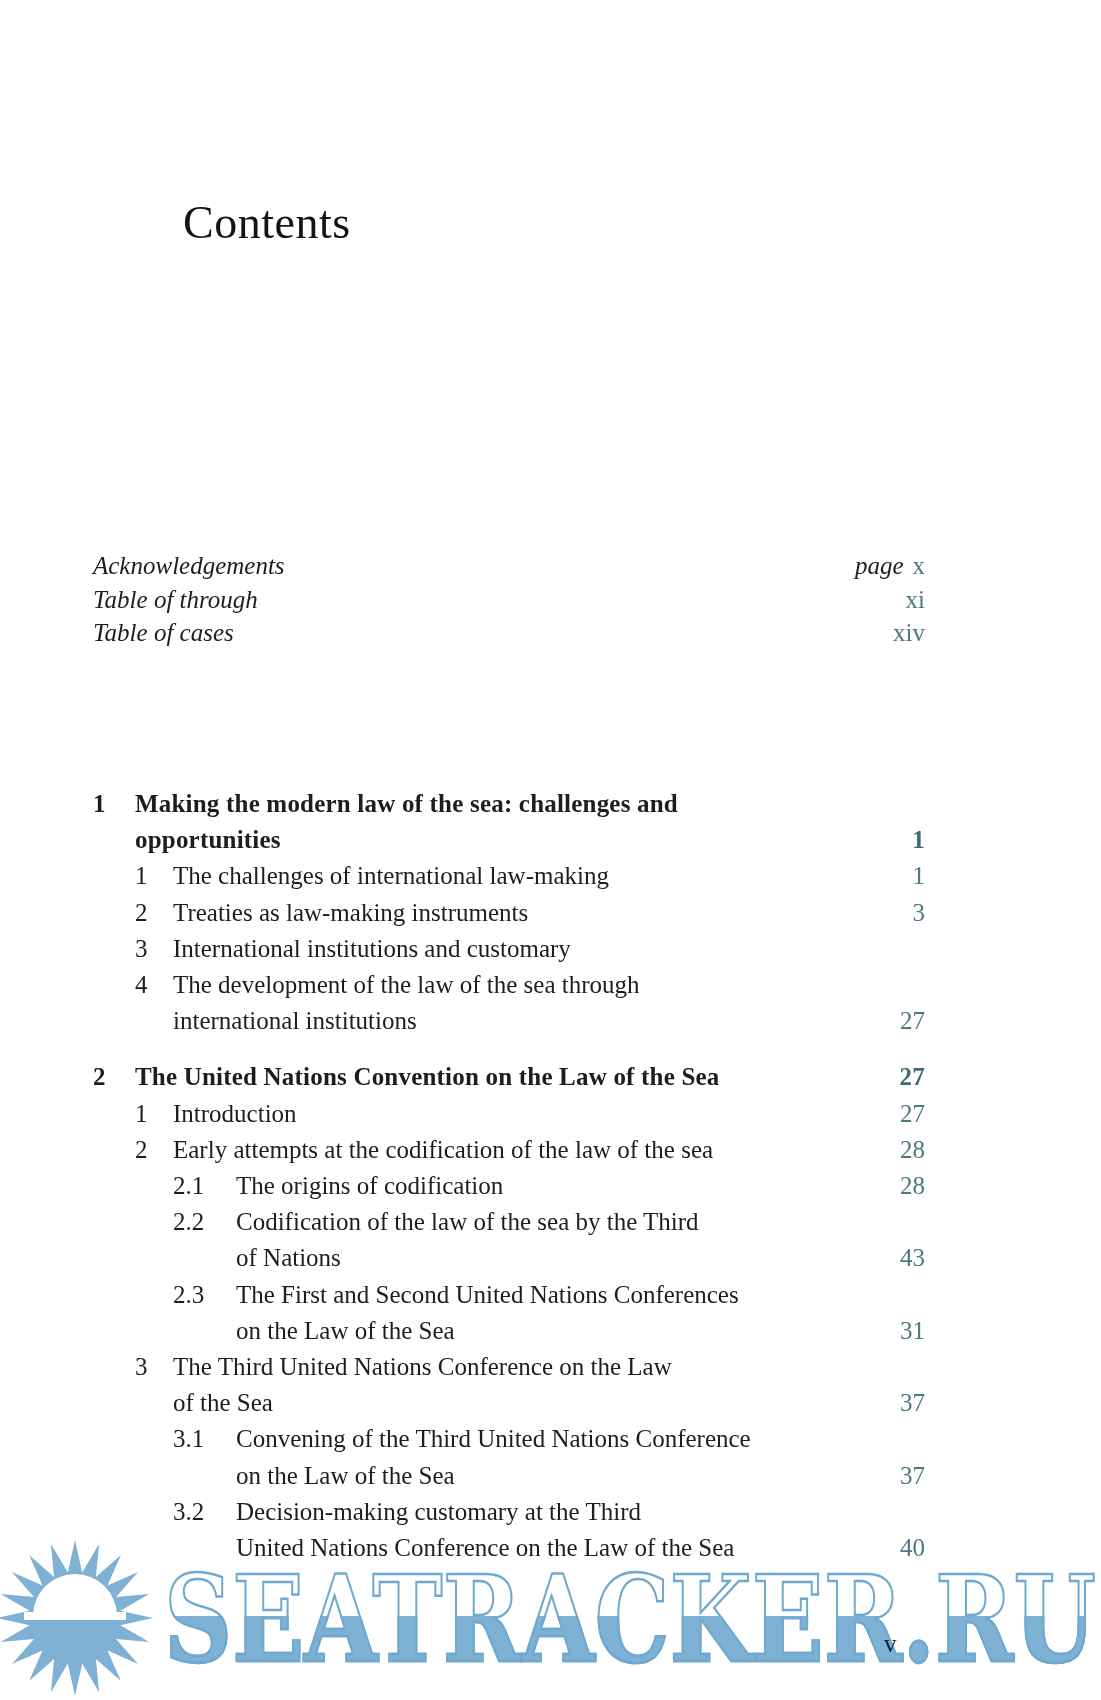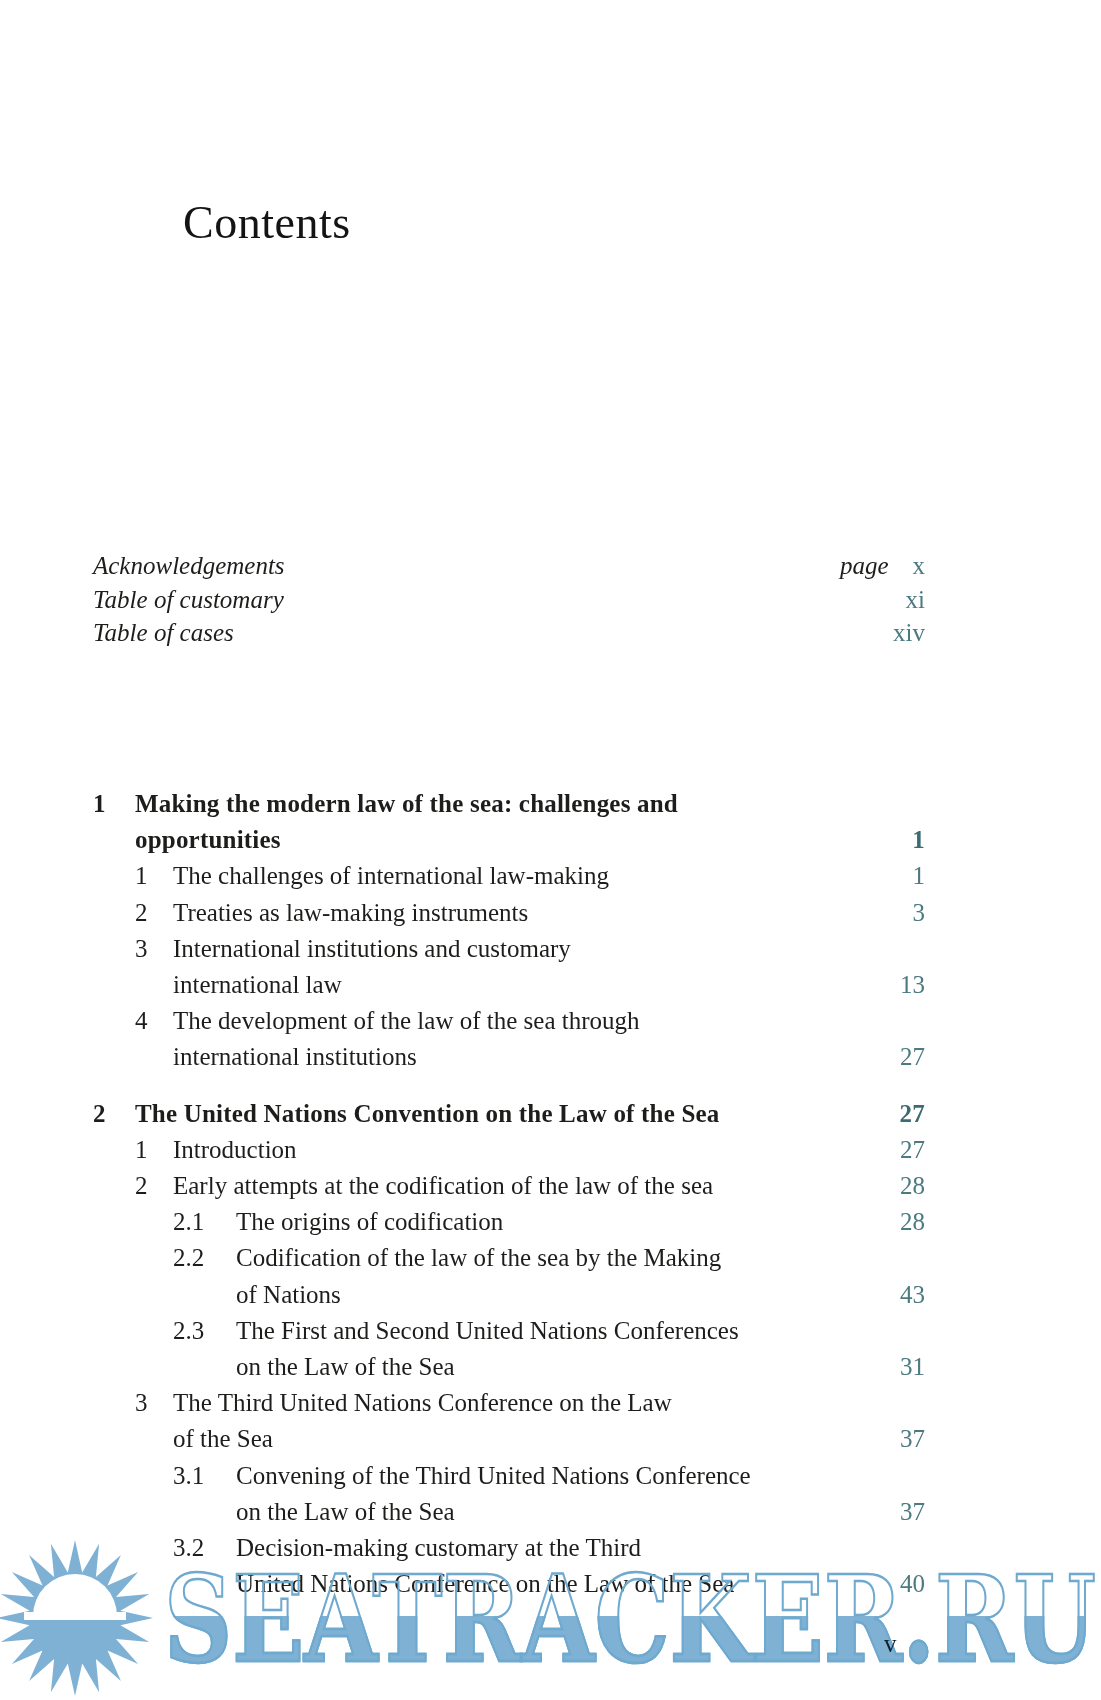--- a/index.html
+++ b/index.html
@@ -11,21 +11,21 @@
   }
   .page-title{
     position:absolute; left:183px; top:196px; margin:0;
     font-size:46px; font-weight:400; letter-spacing:0.5px; color:#141414;
   }
   
   .front-matter{position:absolute; left:93px; top:549px; width:832px;}
   .fm-row{display:flex; line-height:33.5px; font-size:25px; font-style:italic;}
   .fm-label{flex:1;}
   .fm-right{white-space:nowrap;}
-  .fm-page-word{font-style:italic; color:#1d1d1b; margin-right:24px;}
+  .fm-page-word{font-style:italic; color:#1d1d1b; margin-right:9px;}
   .fm-page{font-style:normal; color:#4c7a81;}
   
   .chapters{position:absolute; left:93px; top:786px; width:832px;}
   .toc-row{display:flex; line-height:36.2px; font-size:25px;}
   .toc-row .num{flex:none; width:42px;}
   .toc-row .txt{flex:1; padding-right:12px;}
   .toc-row .pg{flex:none; color:#4c7a81;}
   .toc-row.lvl1{margin-left:42px;}
   .toc-row.lvl1 .num{width:38px;}
   .toc-row.lvl2{margin-left:80px;}
@@ -47,21 +47,21 @@
 <div class="page">
 
   <h1 class="page-title">Contents</h1>
 
   <div class="front-matter">
       <div class="fm-row">
         <span class="fm-label">Acknowledgements</span>
         <span class="fm-right"><span class="fm-page-word">page</span><span class="fm-page">x</span></span>
       </div>
       <div class="fm-row">
-        <span class="fm-label">Table of customary</span>
+        <span class="fm-label">Table of through</span>
         <span class="fm-right"><span class="fm-page">xi</span></span>
       </div>
       <div class="fm-row">
         <span class="fm-label">Table of cases</span>
         <span class="fm-right"><span class="fm-page">xiv</span></span>
       </div>
     </div>
 
   <div class="chapters">
       <div class="toc-row lvl0 bold">
@@ -83,25 +83,20 @@
         <span class="num">2</span>
         <span class="txt">Treaties as law-making instruments</span>
         <span class="pg">3</span>
       </div>
       <div class="toc-row lvl1">
         <span class="num">3</span>
         <span class="txt">International institutions and customary</span>
         <span class="pg"></span>
       </div>
       <div class="toc-row lvl1">
-        <span class="num"></span>
-        <span class="txt">international law</span>
-        <span class="pg">13</span>
-      </div>
-      <div class="toc-row lvl1">
         <span class="num">4</span>
         <span class="txt">The development of the law of the sea through</span>
         <span class="pg"></span>
       </div>
       <div class="toc-row lvl1">
         <span class="num"></span>
         <span class="txt">international institutions</span>
         <span class="pg">27</span>
       </div>
       <div class="toc-row lvl0 bold gap">
@@ -119,21 +114,21 @@
         <span class="txt">Early attempts at the codification of the law of the sea</span>
         <span class="pg">28</span>
       </div>
       <div class="toc-row lvl2">
         <span class="num">2.1</span>
         <span class="txt">The origins of codification</span>
         <span class="pg">28</span>
       </div>
       <div class="toc-row lvl2">
         <span class="num">2.2</span>
-        <span class="txt">Codification of the law of the sea by the Making</span>
+        <span class="txt">Codification of the law of the sea by the Third</span>
         <span class="pg"></span>
       </div>
       <div class="toc-row lvl2">
         <span class="num"></span>
         <span class="txt">of Nations</span>
         <span class="pg">43</span>
       </div>
       <div class="toc-row lvl2">
         <span class="num">2.3</span>
         <span class="txt">The First and Second United Nations Conferences</span>

